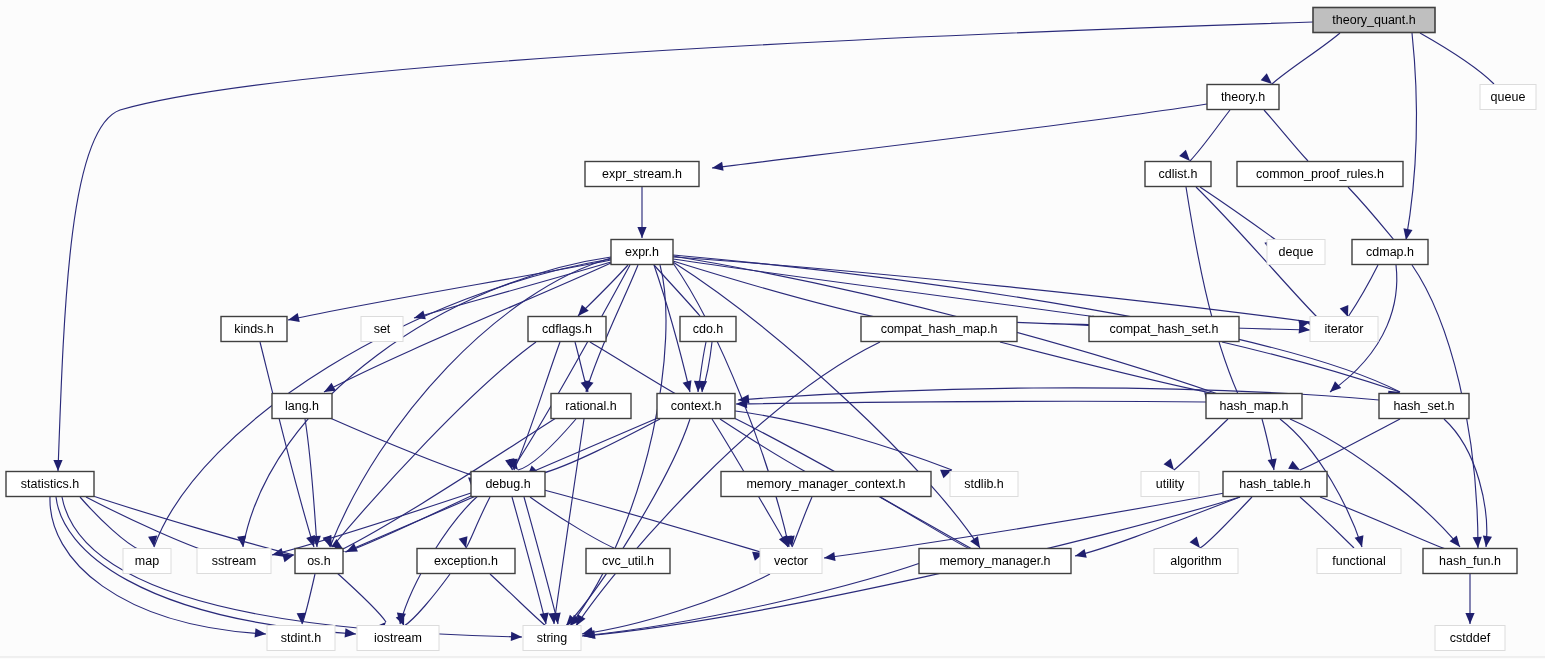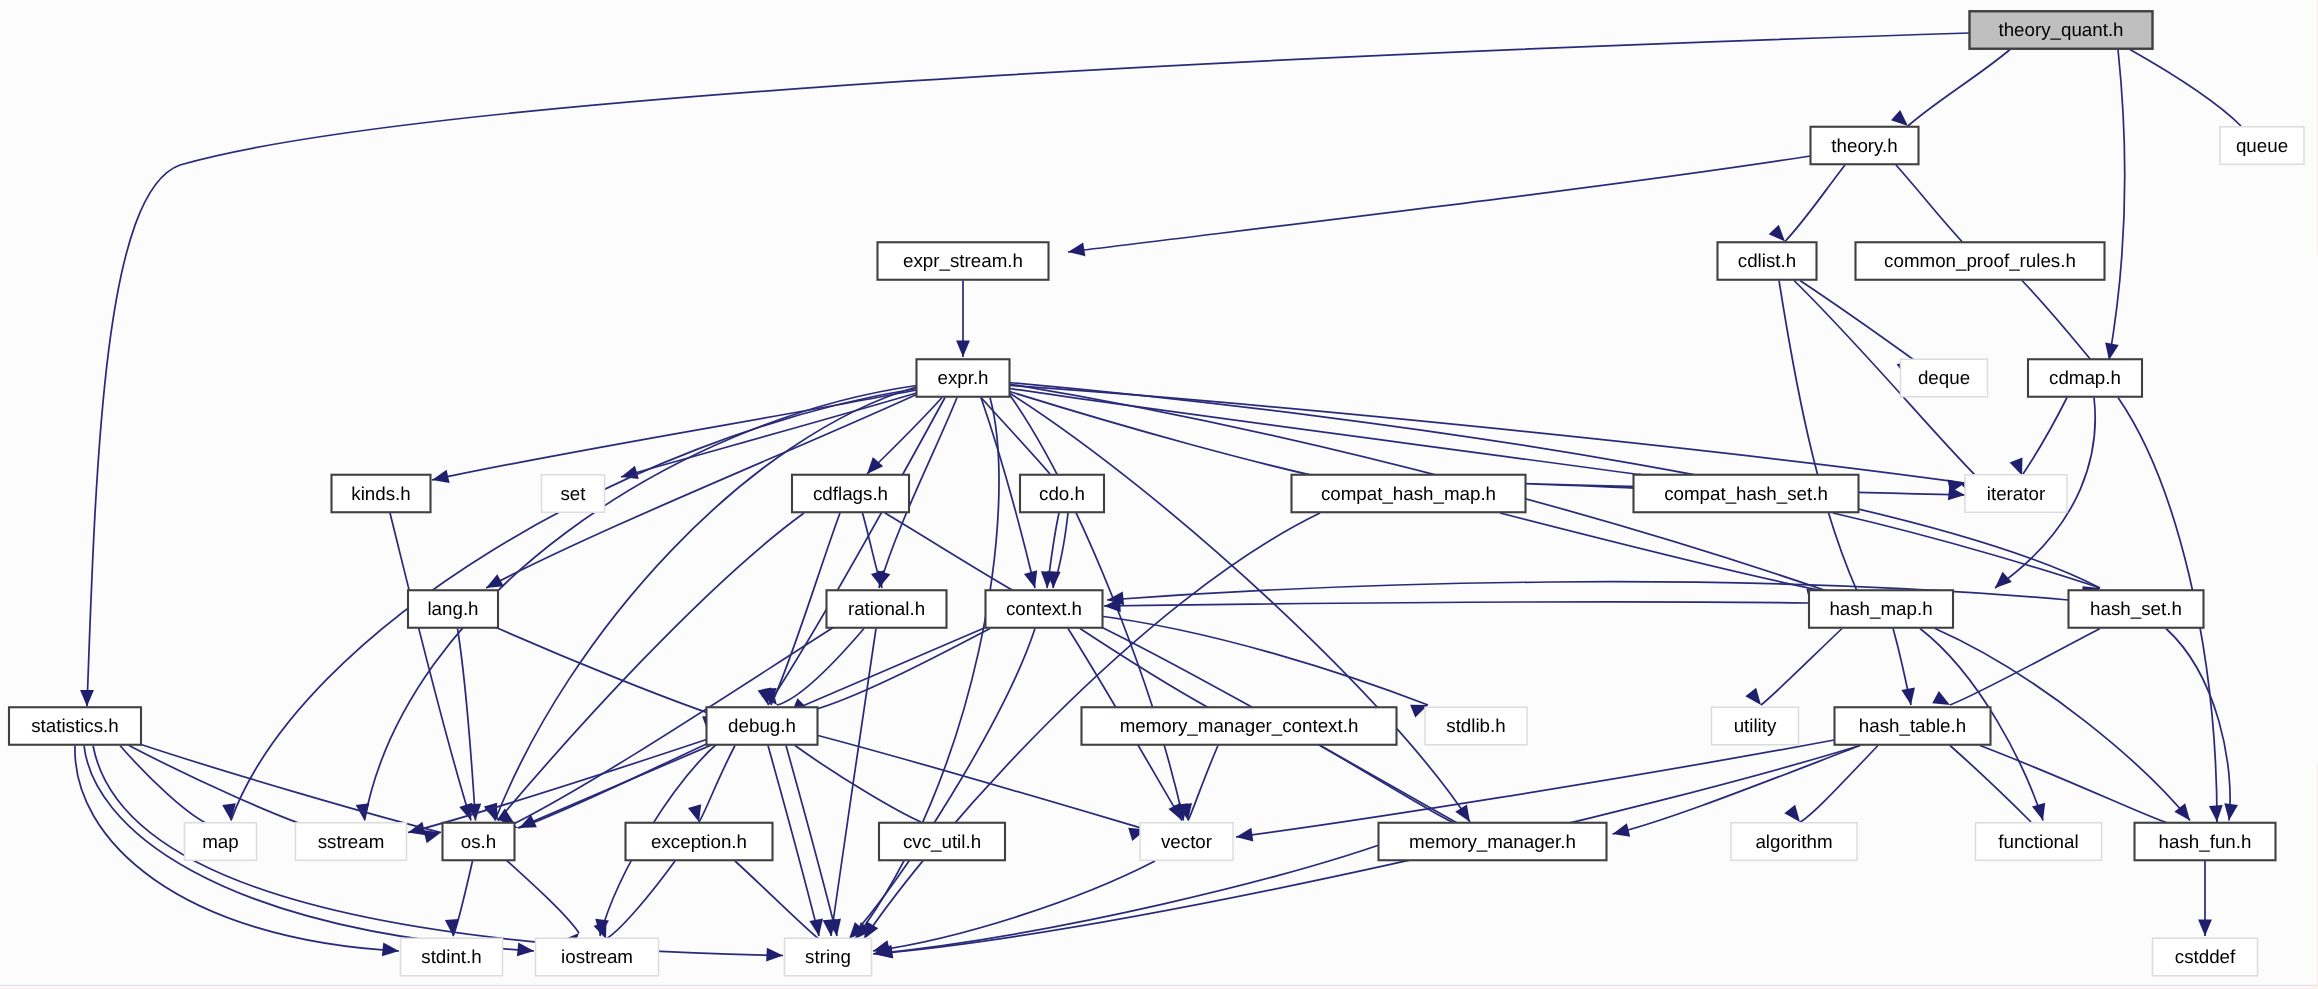--- a/index.html
+++ b/index.html
@@ -1,17 +1,17 @@
 <!DOCTYPE html>
 <html><head>
 <meta charset="utf-8">
 <style>
   html,body{margin:0;padding:0;background:#ffffff;}
   body{font-family:"Liberation Sans","DejaVu Sans",sans-serif;}
-  #graph-root{position:relative;width:1545px;height:659px;background:#fca5a5;overflow:hidden;}
+  #graph-root{position:relative;width:1545px;height:659px;background:#a3a3a3;overflow:hidden;}
   svg{display:block;}
   .node-box{fill:#ffffff;}
   .node-box.sys{stroke:#dcdcdc;stroke-width:1;}
   .node-box.proj{stroke:#404040;stroke-width:1.4;}
   .node-box.current{fill:#bfbfbf;stroke:#404040;stroke-width:1.6;}
   .node-label{font-family:"Liberation Sans","DejaVu Sans",sans-serif;font-size:12.5px;fill:#000000;text-anchor:middle;dominant-baseline:middle;}
   .edge{fill:none;stroke:#2a2a7a;stroke-width:1.15;}
   .arrowhead{fill:#1f1f6e;stroke:none;}
   .baseline{stroke:#e3e3e3;stroke-width:1;}
 </style>

